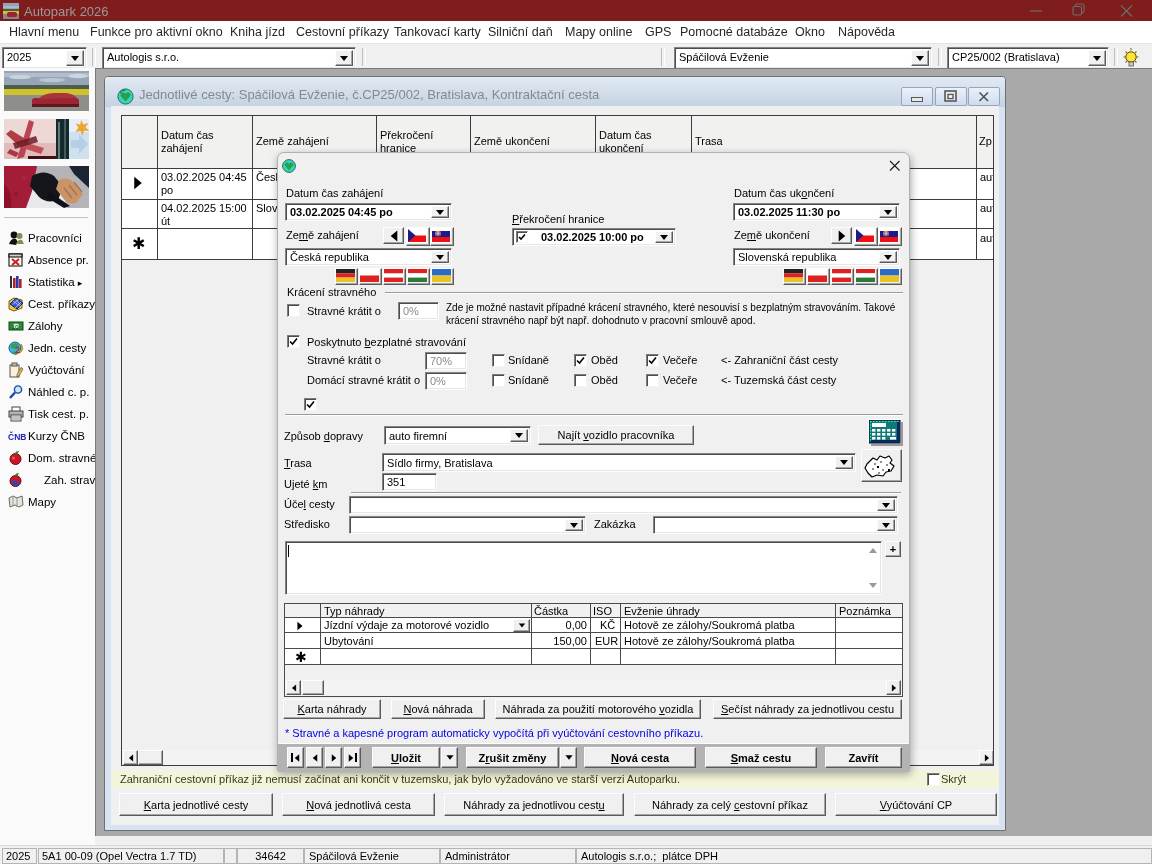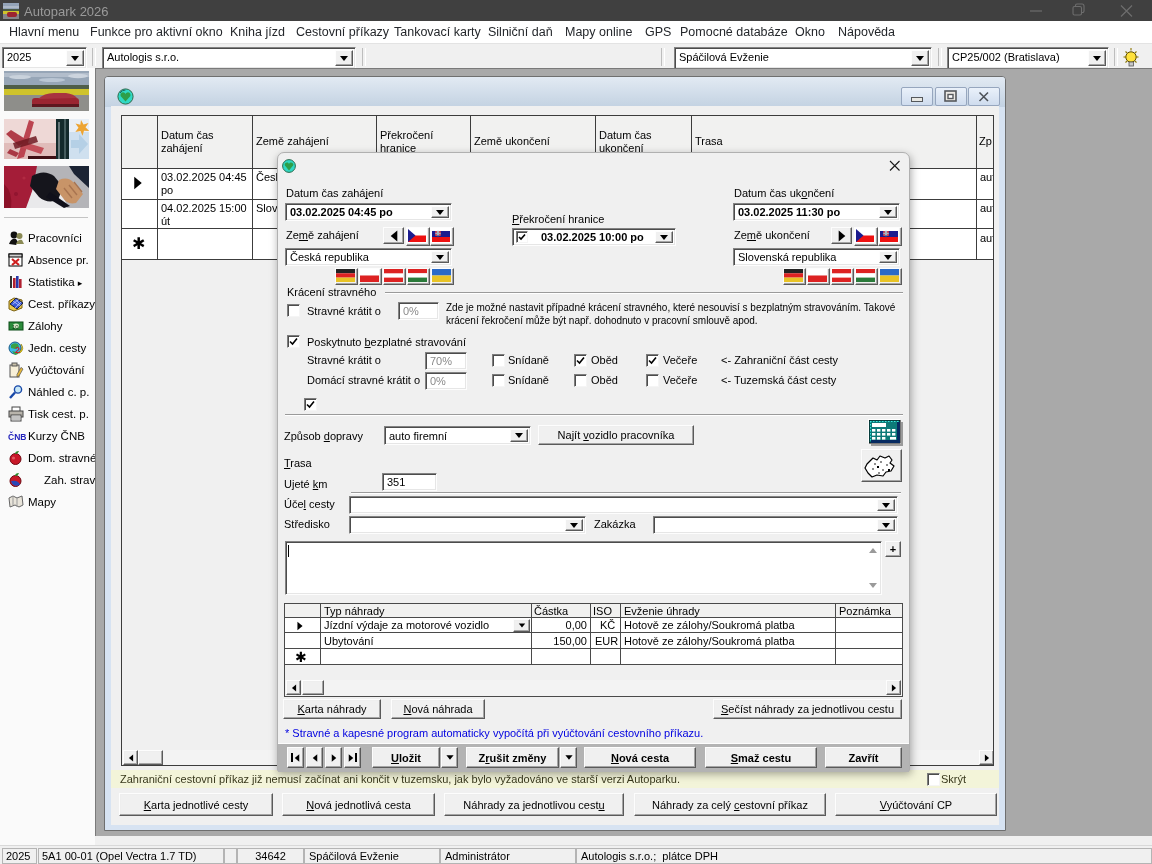--- a/index.html
+++ b/index.html
@@ -21,21 +21,21 @@
 u{text-underline-offset:1px;text-decoration-skip-ink:none}
 .fl{position:absolute;border:1px solid;border-color:#fdfdfd #5a5a5a #5a5a5a #fdfdfd;box-shadow:inset -1px -1px 0 #a5a5a5;background:#f0f0f0}
 .fl svg{display:block}
 .bb{font-weight:bold}
 .gl2{position:absolute;background:#4a4a4a}
 .navb{position:absolute;display:flex;align-items:center;justify-content:center;background:#f0f0f0;
  border:1px solid;border-color:#fdfdfd #5a5a5a #5a5a5a #fdfdfd;box-shadow:inset -1px -1px 0 #a5a5a5, inset 1px 1px 0 #eee;box-sizing:border-box}
 </style></head>
 <body>
 
-<div class="ab" id="titlebar" style="left:0;top:0;width:1152px;height:21px;background:#404040">
+<div class="ab" id="titlebar" style="left:0;top:0;width:1152px;height:21px;background:#7f1d1d">
  <svg class="ab" style="left:3px;top:3px" width="16" height="16">
   <rect width="16" height="7" fill="#93a3b8"></rect>
       <rect y="3" width="16" height="2" fill="#aeb9c8"></rect>
   <rect y="6" width="16" height="2" fill="#4c5a46"></rect>
       <rect y="8" width="16" height="3" fill="#cfc32b"></rect>
   <rect y="11" width="16" height="5" fill="#85858a"></rect>
   <rect x="4" y="9" width="10" height="5" rx="2" fill="#9c2430"></rect>
  </svg>
  <span class="ab lbl" style="left:24px;top:4px;font-size:13px;color:#9a9a9a">Autopark 2026</span>
  <svg class="ab" style="left:1028px;top:3px" width="110" height="15">
@@ -222,20 +222,21 @@
 <div class="ab" id="mdi" style="left:95px;top:68px;width:1057px;height:768px;background:#a9a9a9;border-top:1px solid #7a7a7a;border-left:1px solid #7a7a7a;box-sizing:border-box"></div>
 <div class="ab" style="left:95px;top:836px;width:1057px;height:9px;background:#f0f0f0"></div>
 
 <div class="ab" style="left:104px;top:76px;width:902px;height:755px;border:1px solid #6f6f6f;border-radius:4px 4px 0 0;background:#d7e3f2;box-sizing:border-box">
  <div class="ab" style="left:0;top:0;width:900px;height:30px;border-radius:3px 3px 0 0;background:linear-gradient(#e2eaf3,#c3d2e2)"></div>
  <svg class="ab" style="left:12px;top:11px" width="17" height="17">
       <circle cx="8.5" cy="8.5" r="7.6" fill="#30d8c4" stroke="#2f6a4c"></circle>
       <path d="M8.5 13.5 L4.5 9 a2.6 2.6 0 1 1 4-3 a2.6 2.6 0 1 1 4 3 z" fill="#2e9e48"></path>
       <path d="M3 5 q2-3 5.5-3" stroke="#1a6a5a" fill="none"></path>
     </svg>
+ <span class="ab lbl" style="left:34px;top:10px;font-size:13px;color:#84898f">Jednotlivé cesty: Spáčilová Evženie, č.CP25/002, Bratislava, Kontraktační cesta</span>
  <div class="ab" style="left:796px;top:10px;width:30px;height:17px;border:1px solid #96a6be;border-radius:2px;background:linear-gradient(#eaf1fa,#cfdcee)">
       <div class="ab" style="left:9px;top:9px;width:10px;height:3px;background:#e8e8e4;border:1px solid #55585c"></div>
     </div>
  <div class="ab" style="left:830px;top:10px;width:30px;height:17px;border:1px solid #96a6be;border-radius:2px;background:linear-gradient(#eaf1fa,#cfdcee)">
       <svg class="ab" style="left:8px;top:2px" width="14" height="13">
         <rect x="1" y="1" width="11" height="10" fill="#ece9e4" stroke="#55585c" stroke-width="1.6"></rect>
         <rect x="4" y="4.5" width="5" height="4" fill="#fff" stroke="#55585c" stroke-width="1.4"></rect>
       </svg>
     </div>
  <div class="ab" style="left:863px;top:10px;width:30px;height:17px;border:1px solid #96a6be;border-radius:2px;background:linear-gradient(#eaf1fa,#cfdcee)">
@@ -473,21 +474,21 @@
 
  <span class="ab lbl" style="left:9px;top:133px">Krácení stravného</span>
  <div class="ab" style="left:107px;top:139px;width:518px;height:1px;background:#9a9a9a;box-shadow:0 1px 0 #fff"></div>
  <div class="ab" style="left:7px;top:261px;width:618px;height:1px;background:#9a9a9a;box-shadow:0 1px 0 #fff"></div>
  <div class="ab cbx" style="left:9px;top:151px"></div>
  <span class="ab lbl" style="left:29px;top:152px">Stravné krátit o</span>
  <div class="ab sunk" style="left:120px;top:149px;width:41px;height:18px;box-sizing:border-box">
       <span class="ab lbl" style="left:4px;top:2px;color:#8a8a8a">0%</span>
     </div>
  <span class="ab lbl" style="left:168px;top:149px;font-size:10px;letter-spacing:-0.02px">Zde je možné nastavit případné krácení stravného, které nesouvisí s bezplatným stravováním. Takové</span>
- <span class="ab lbl" style="left:168px;top:162px;font-size:10px;letter-spacing:-0.02px">krácení řekročení může být např. dohodnuto v pracovní smlouvě apod.</span>
+ <span class="ab lbl" style="left:168px;top:162px;font-size:10px;letter-spacing:-0.02px">krácení stravného např být např. dohodnuto v pracovní smlouvě apod.</span>
  <div class="ab cbx" style="left:9px;top:182px"><svg width="11" height="11">
         <path d="M2 5.5 L4.5 8 L9 2.5" stroke="#000" stroke-width="1.6" fill="none"></path>
       </svg></div>
  <span class="ab lbl" style="left:29px;top:183px">Poskytnuto <u>b</u>ezplatné stravování</span>
  <span class="ab lbl" style="left:29px;top:201px">Stravné krátit o</span>
  <div class="ab sunk" style="left:147px;top:199px;width:42px;height:18px;box-sizing:border-box">
       <span class="ab lbl" style="left:4px;top:2px;color:#8a8a8a">70%</span>
     </div>
  <div class="ab cbx" style="left:214px;top:201px"></div>
     <span class="ab lbl" style="left:230px;top:201px">Snídaně</span>
@@ -544,20 +545,26 @@
         <rect x="13" y="13" width="3.4" height="2.6"></rect>
         <rect x="18" y="13" width="3.4" height="2.6"></rect>
         <rect x="23" y="13" width="3.4" height="2.6"></rect>
   <rect x="3" y="17" width="3.4" height="2.6"></rect>
         <rect x="8" y="17" width="3.4" height="2.6"></rect>
         <rect x="13" y="17" width="3.4" height="2.6"></rect>
         <rect x="21" y="17" width="6" height="2.6"></rect>
       </g>
  </svg>
  <span class="ab lbl" style="left:6px;top:304px"><u>T</u>rasa</span>
+ <div class="ab sunk" style="left:104px;top:300px;width:474px;height:19px;box-sizing:border-box">
+      <span class="ab lbl" style="left:4px;top:3px">Sídlo firmy, Bratislava</span>
+      <div class="dd">
+        <div class="tri-d"></div>
+      </div>
+    </div>
  <div class="ab btn" style="left:583px;top:296px;width:41px;height:33px">
   <svg width="37" height="28">
         <path d="M6 10 L10 6 l4 2 3-4 5 2 4-2 3 4 -2 3 4 3 -3 5 -5 1 -3 4 -6-1 -5 2 -4-4 -3-5 2-4 z" fill="#fff" stroke="#000" stroke-width="1.2" stroke-linejoin="round"></path>
         <g fill="#000">
           <circle cx="12" cy="12" r=".8"></circle>
           <circle cx="18" cy="10" r=".8"></circle>
           <circle cx="24" cy="13" r=".8"></circle>
           <rect x="14" y="14" width="2" height="2"></rect>
           <circle cx="10" cy="17" r=".8"></circle>
           <circle cx="20" cy="18" r=".8"></circle>
@@ -637,20 +644,23 @@
           <div class="tri-r" style="transform:scale(.7)"></div>
         </div>
   </div>
  </div>
  <div class="ab btn" style="left:5px;top:546px;width:98px;height:20px">
       <span><u>K</u>arta náhrady</span>
     </div>
  <div class="ab btn" style="left:113px;top:546px;width:94px;height:20px">
       <span><u>N</u>ová náhrada</span>
     </div>
+ <div class="ab btn" style="left:217px;top:546px;width:206px;height:20px">
+      <span>Náhrada za použití motorového <u>v</u>ozidla</span>
+    </div>
  <div class="ab btn" style="left:435px;top:546px;width:189px;height:20px">
       <span><u>S</u>ečíst náhrady za jednotlivou cestu</span>
     </div>
  <span class="ab lbl" style="left:7px;top:574px;color:#0000e0">* Stravné a kapesné program automaticky vypočítá při vyúčtování cestovního příkazu.</span>
  <div class="ab" style="left:0px;top:590px;width:631px;height:28px;background:#b3b3b3;border-top:1px solid #fdfdfd">
   <div class="ab navb bb" style="left:9px;top:3px;width:17px;height:21px">
         <div class="tri-l" style="transform:scale(.75)"></div>
         <div style="width:2px;height:9px;background:#000;margin-right:1px;order:-1"></div>
       </div>
   <div class="ab navb" style="left:28px;top:3px;width:17px;height:21px">
@@ -674,21 +684,21 @@
   <div class="ab navb bb" style="left:306px;top:3px;width:112px;height:21px"><u>N</u>ová cesta</div>
   <div class="ab navb bb" style="left:427px;top:3px;width:112px;height:21px"><u>S</u>maž cestu</div>
   <div class="ab navb bb" style="left:547px;top:3px;width:77px;height:21px">Zavřít</div>
  </div>
 </div>
 <div class="ab" id="statusbar" style="left:0;top:845px;width:1152px;height:19px;background:#f0f0f0;border-top:1px solid #d9d9d9;box-sizing:border-box">
  <div class="ab" style="left:2px;top:2px;width:33px;height:14px;border:1px solid #b4b4b4">
       <span class="ab lbl" style="left:3px;top:1px">2025</span>
     </div>
  <div class="ab" style="left:38px;top:2px;width:184px;height:14px;border:1px solid #b4b4b4">
-      <span class="ab lbl" style="left:3px;top:1px">5A1 00-01 (Opel Vectra 1.7 TD)</span>
+      <span class="ab lbl" style="left:3px;top:1px">5A1 00-09 (Opel Vectra 1.7 TD)</span>
     </div>
  <div class="ab" style="left:224px;top:2px;width:11px;height:14px;border:1px solid #b4b4b4"></div>
  <div class="ab" style="left:237px;top:2px;width:65px;height:14px;border:1px solid #b4b4b4;text-align:center"><span class="lbl" style="line-height:14px">34642</span></div>
  <div class="ab" style="left:304px;top:2px;width:134px;height:14px;border:1px solid #b4b4b4">
       <span class="ab lbl" style="left:4px;top:1px">Spáčilová Evženie</span>
     </div>
  <div class="ab" style="left:440px;top:2px;width:134px;height:14px;border:1px solid #b4b4b4">
       <span class="ab lbl" style="left:4px;top:1px">Administrátor</span>
     </div>
  <div class="ab" style="left:576px;top:2px;width:574px;height:14px;border:1px solid #b4b4b4">

